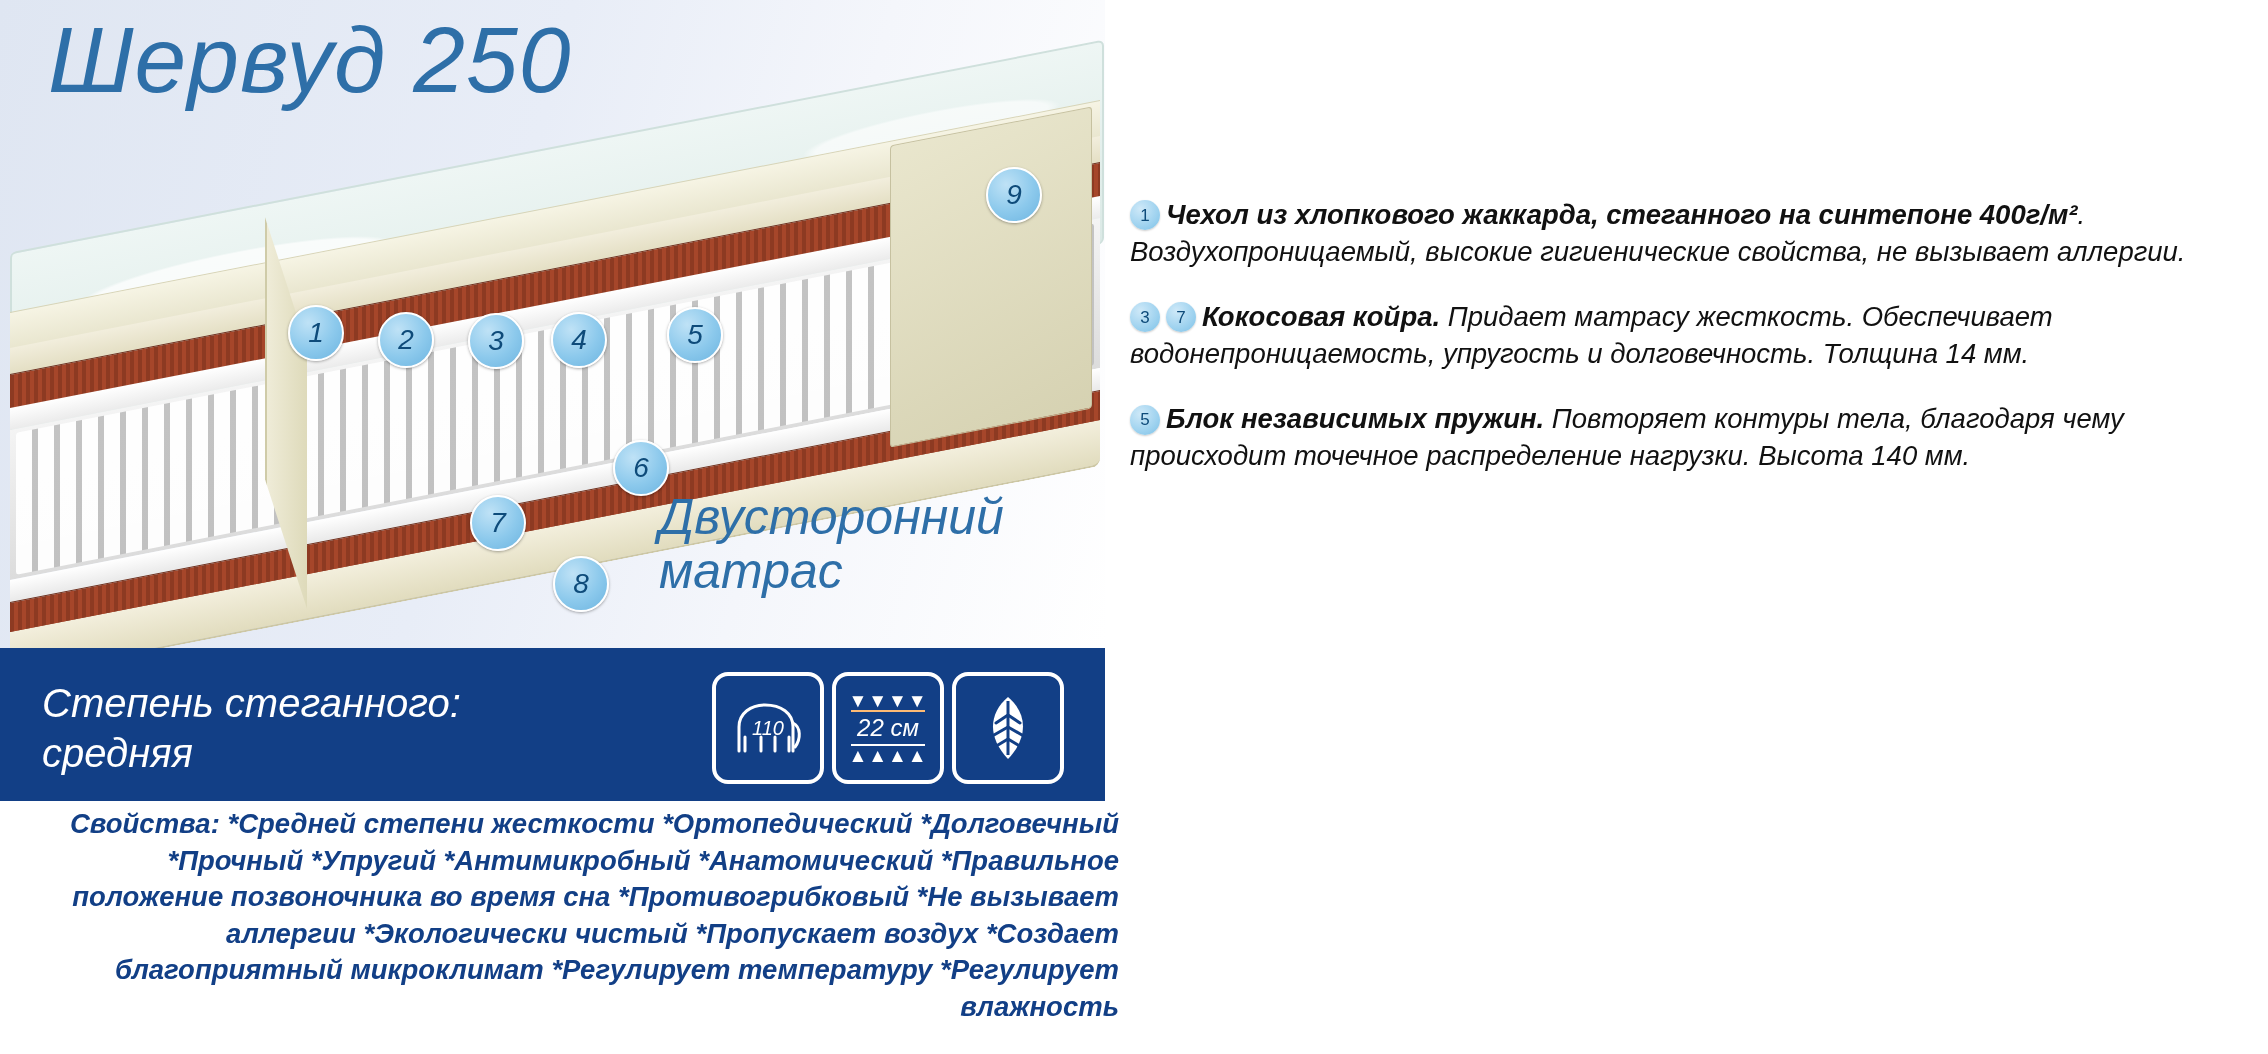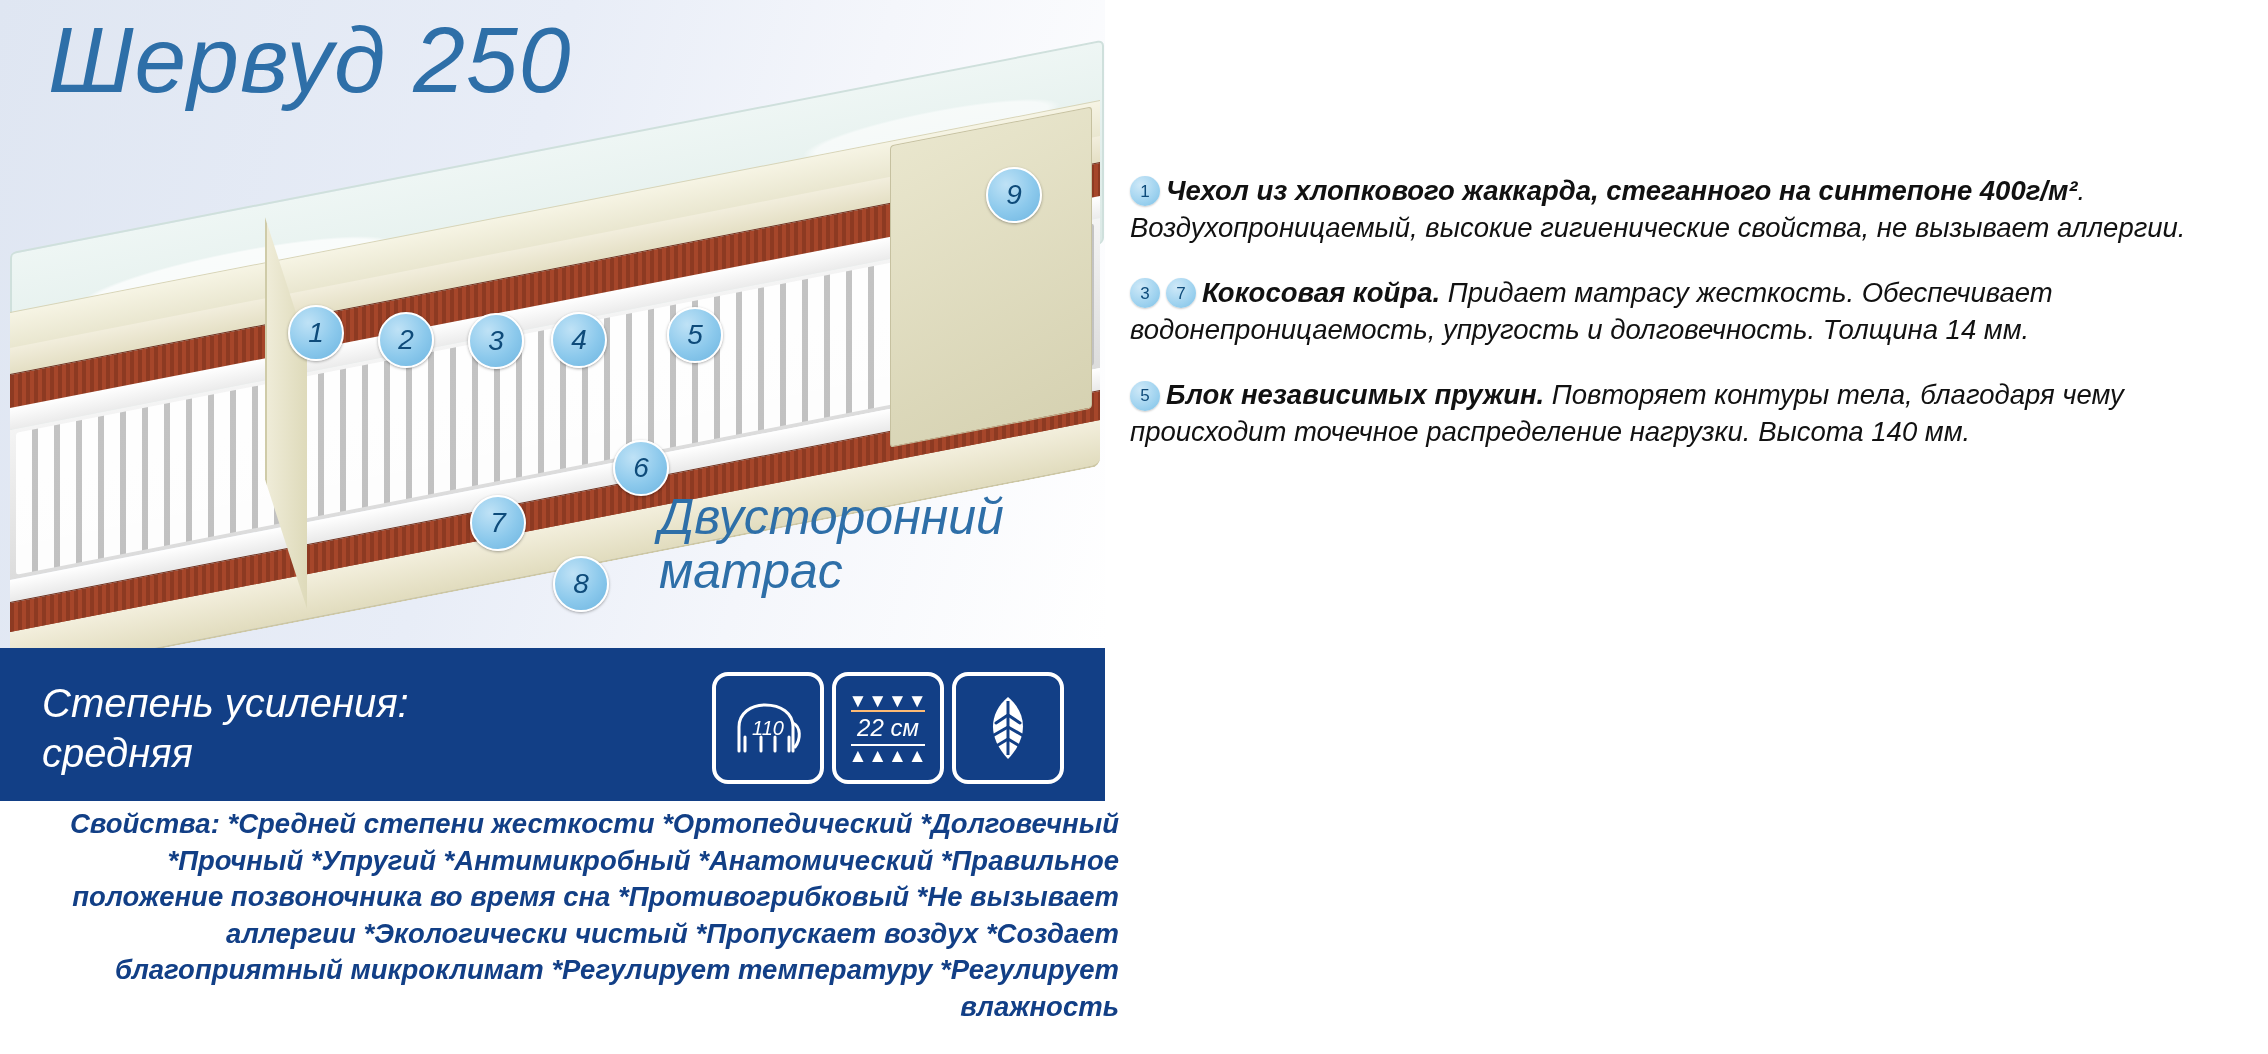--- a/index.html
+++ b/index.html
@@ -231,21 +231,21 @@
     font-weight: bold;
     color: #123f86;
     line-height: 1.33;
     margin-left: 36px;
   }
 
   
   #right-panel {
     position: absolute;
     left: 1130px;
-    top: 144px;
+    top: 168px;
     width: 1120px;
   }
   .spec-row {
     display: block;
     margin-bottom: 2px;
     font-size: 27.5px;
     line-height: 1.36;
     color: #111111;
     font-style: italic;
     text-align: left;
@@ -304,21 +304,21 @@
     <div class="callout" style="left:613px; top:440px;">6</div>
     <div class="callout" style="left:470px; top:495px;">7</div>
     <div class="callout" style="left:553px; top:556px;">8</div>
     <div class="callout" style="left:986px; top:167px;">9</div>
 
     <div id="two-sided-label" style="white-space:pre-line;">Двусторонний
 матрас</div>
   </div>
 
   <div id="firmness-bar">
-    <div id="firmness-text" style="white-space:pre-line;">Степень усиления:
+    <div id="firmness-text" style="white-space:pre-line;">Степень стеганного:
 средняя</div>
 
     <div class="badge" id="badge-weight">
       <svg class="elephant-svg" width="74" height="62" viewBox="0 0 74 62">
         <g fill="none" stroke="#ffffff" stroke-width="3" stroke-linecap="round" stroke-linejoin="round">
           <path d="M8 54 V30 C8 16 20 8 34 8 C50 8 62 16 62 30 V54"></path>
           <path d="M14 54 V40"></path>
           <path d="M30 54 V40"></path>
           <path d="M44 54 V40"></path>
           <path d="M58 54 V40"></path>

